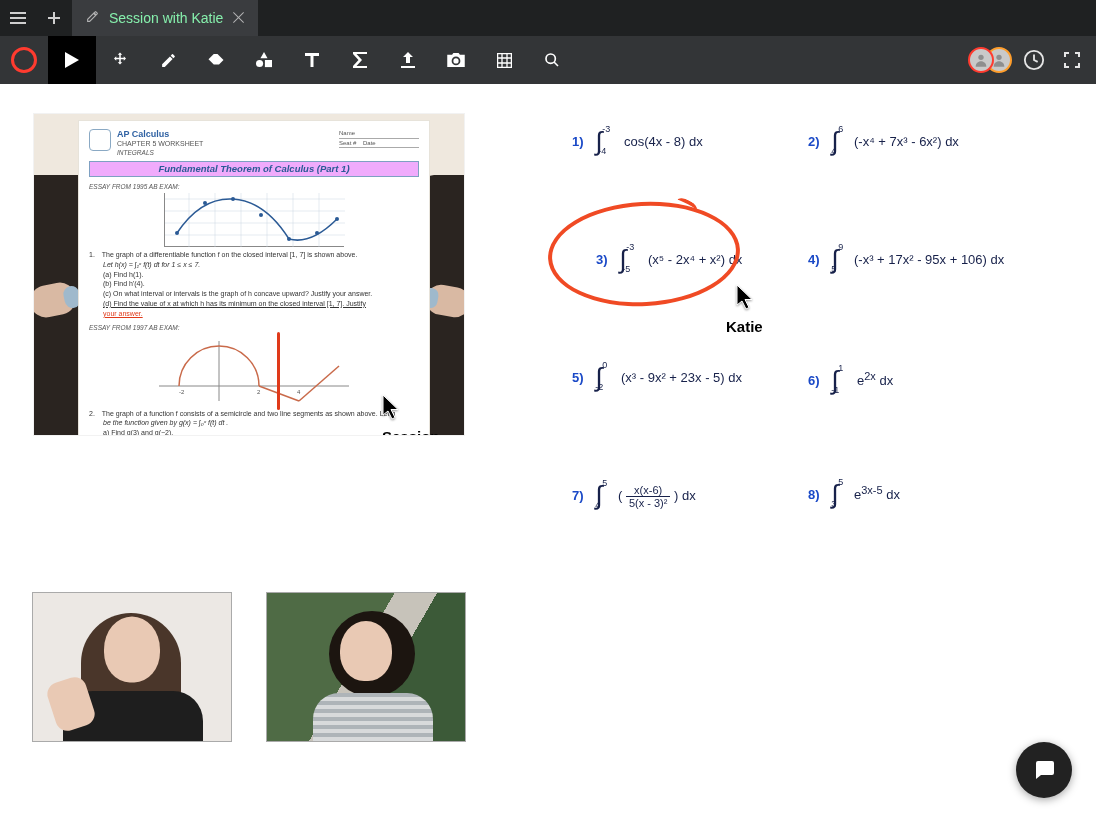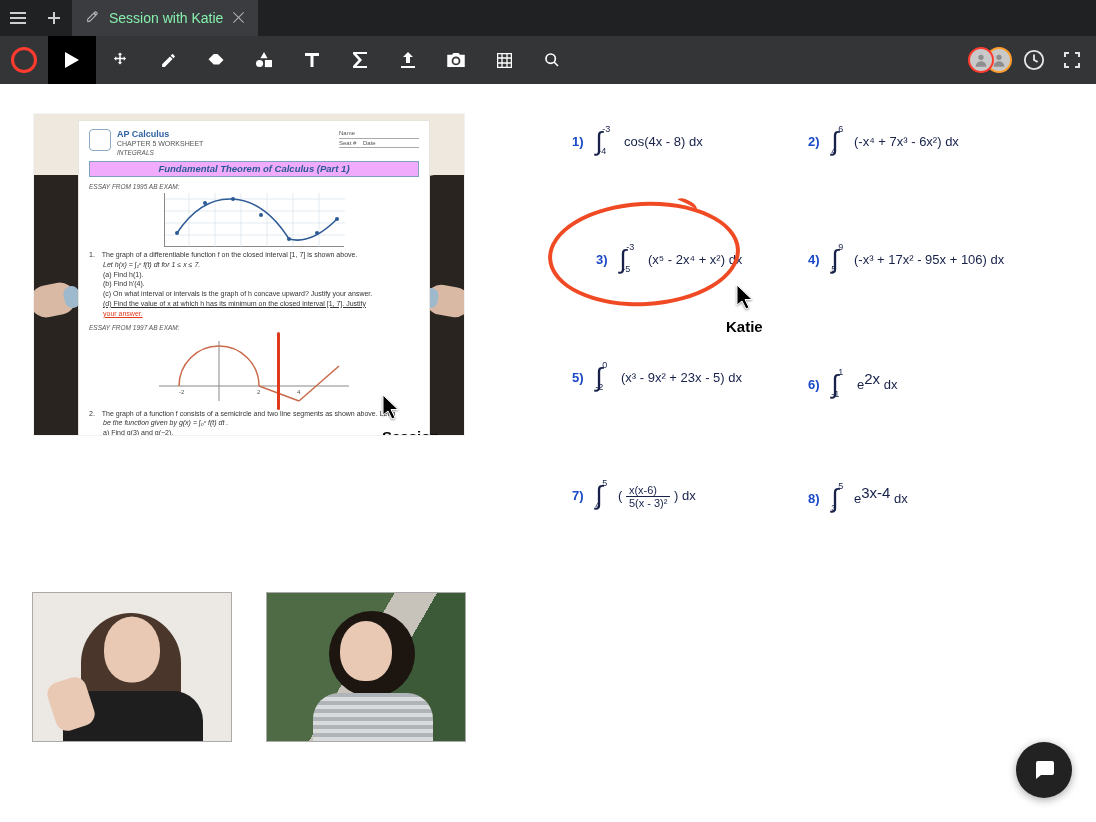--- a/index.html
+++ b/index.html
@@ -50,26 +50,26 @@
   .sub{font-size:7px;margin-left:14px;margin-top:1px;}
   .part-d{text-decoration:underline;}
   .chart2{margin:3px auto;width:210px;height:70px;position:relative;}
   .chart2 svg{position:absolute;left:0;top:0;}
   .red-vert{position:absolute;width:3px;background:#e03a1a;border-radius:2px;}
   .cursor{position:absolute;}
   .cursor svg{filter:drop-shadow(0 1px 1px rgba(0,0,0,.4));}
   .cursor .label{font-weight:bold;font-size:15px;color:#000;margin-top:4px;}
   
   .eq{position:absolute;font-family:Liberation Sans, sans-serif;font-size:13px;color:#17214a;white-space:nowrap;margin-left:8px;}
-  .eq sup{font-size:15px;vertical-align:super;}
+  .eq sup{font-size:11px;vertical-align:super;}
   .eq .num{color:#1a49c7;font-weight:600;margin-right:4px;}
   .eq .int{font-size:26px;display:inline-block;vertical-align:middle;line-height:18px;margin:0 2px 0 4px;position:relative;top:-2px;}
   .eq .ul{font-size:9px;position:relative;top:-14px;left:-2px;}
   .eq .ll{font-size:9px;position:relative;top:8px;left:-14px;}
-  .frac{display:inline-block;vertical-align:middle;text-align:left;font-size:11px;line-height:12px;}
+  .frac{display:inline-block;vertical-align:middle;text-align:center;font-size:11px;line-height:12px;}
   .frac .top{display:block;border-bottom:1px solid #17214a;padding:0 3px;}
   .frac .bot{display:block;padding:0 3px;}
   .circle-ann{position:absolute;border:4px solid #f04a24;border-radius:50%;}
   .circle-tail{position:absolute;width:22px;height:10px;border-top:4px solid #f04a24;border-radius:50% 50% 0 0;transform:rotate(28deg);}
   
   .thumb{position:absolute;width:200px;height:150px;background:#dcdcdc;border:1px solid #aaa;overflow:hidden;}
   .thumb .bg{position:absolute;inset:0;}
   .thumb .face{position:absolute;left:50%;top:32%;transform:translate(-50%,-10%);width:56px;height:66px;background:#e9c9b4;border-radius:50% 50% 46% 46%;}
   .thumb .hair{position:absolute;background:#3e2d22;}
   .thumb .body{position:absolute;background:#333;}
@@ -320,21 +320,21 @@
   <div class="eq" style="left:564px;top:400px">
     <span class="num">7)</span>
     <span class="int">∫</span><span class="ul">5</span><span class="ll">4</span>
     <span>( </span>
     <span class="frac"><span class="top">x(x-6)</span><span class="bot">5(x - 3)²</span></span>
     <span> ) dx</span>
   </div>
   <div class="eq" style="left:800px;top:400px">
     <span class="num">8)</span>
     <span class="int">∫</span><span class="ul">5</span><span class="ll">3</span>
-    <span>e</span><sup>3x-4</sup><span> dx</span>
+    <span>e</span><sup>3x-5</sup><span> dx</span>
   </div>
 
   <div class="circle-ann" style="left:548px;top:118px;width:192px;height:104px;transform:rotate(-3deg)"></div>
   <div class="circle-tail" style="left:676px;top:116px"></div>
 
   <div class="cursor" style="left:736px;top:200px">
     <svg width="20" height="26" viewBox="0 0 20 26">
         <path d="M1 1l0 20 5-4 4 8 3-1.5-4-8 7 0z" fill="#000" stroke="#fff" stroke-width="1"></path>
       </svg>
     <div class="label" style="margin-left:-10px">Katie</div>

